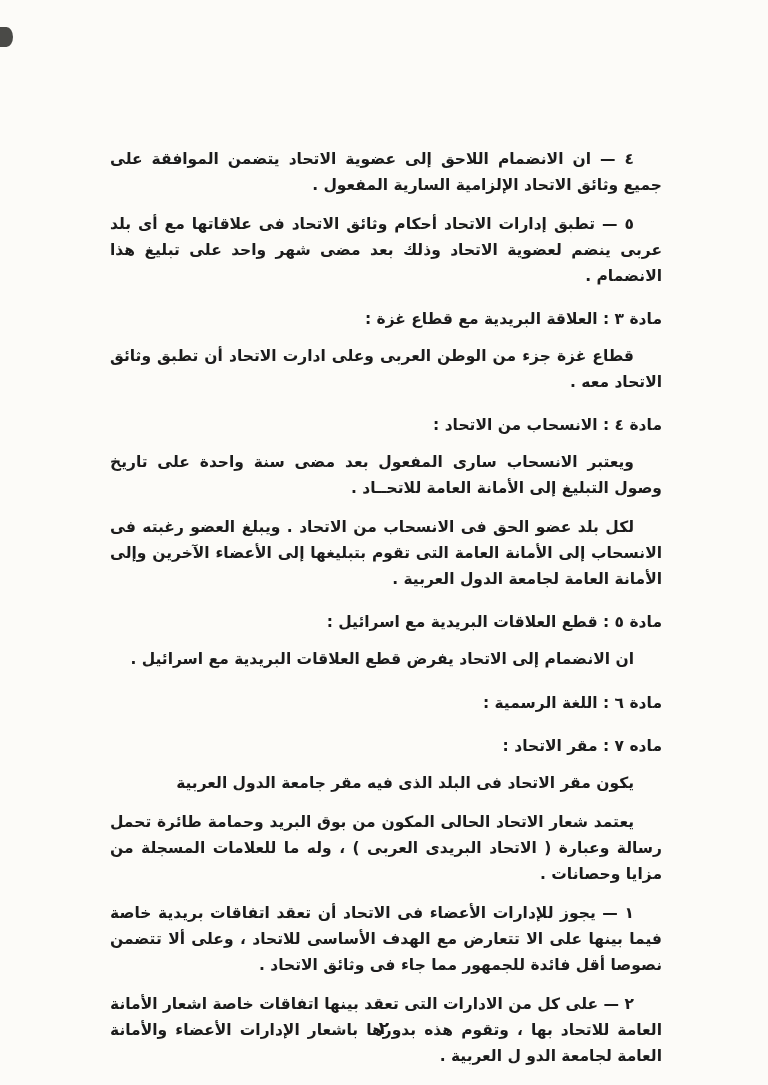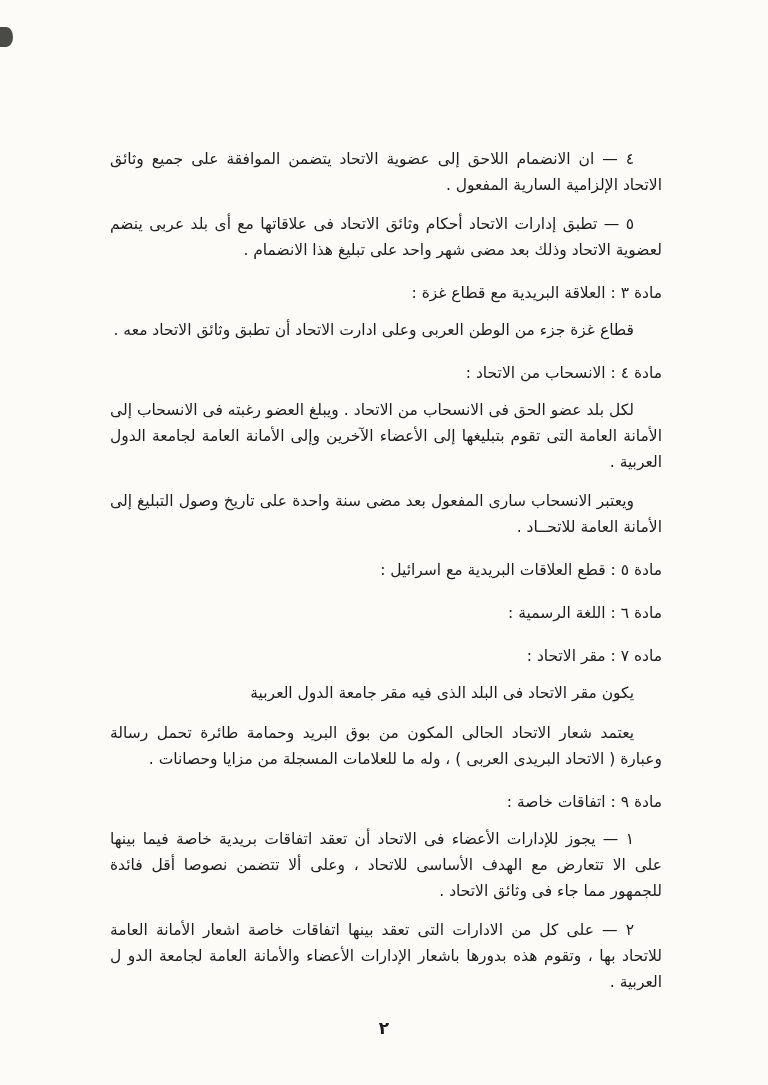--- a/index.html
+++ b/index.html
@@ -33,24 +33,24 @@
     direction: rtl;
     text-align: justify;
     font-size: 15.5px;
     line-height: 1.68;
   }
   .content p {
     margin: 0 0 13px 0;
   }
   .body-par {
     text-indent: 28px; 
-    font-weight: 400;
+    font-weight: 700;
   }
   .heading-par {
-    font-weight: 400;
+    font-weight: 700;
     text-indent: 0;
     margin-top: 17px !important;
     margin-bottom: 11px !important;
   }
   .page-number {
     position: absolute;
     top: 1018px;
     left: 0;
     right: 0;
     text-align: center;
@@ -67,32 +67,32 @@
   <div class="scan-artifact"></div>
 
   <div class="content">
     <p class="body-par">٤ — ان الانضمام اللاحق إلى عضوية الاتحاد يتضمن الموافقة على جميع وثائق الاتحاد الإلزامية السارية المفعول .</p>
     <p class="body-par">٥ — تطبق إدارات الاتحاد أحكام وثائق الاتحاد فى علاقاتها مع أى بلد عربى ينضم لعضوية الاتحاد وذلك بعد مضى شهر واحد على تبليغ هذا الانضمام .</p>
 
     <p class="heading-par">مادة ٣ : العلاقة البريدية مع قطاع غزة :</p>
     <p class="body-par">قطاع غزة جزء من الوطن العربى وعلى ادارت الاتحاد أن تطبق وثائق الاتحاد معه .</p>
 
     <p class="heading-par">مادة ٤ : الانسحاب من الاتحاد :</p>
+    <p class="body-par">ويعتبر الانسحاب سارى المفعول بعد مضى سنة واحدة على تاريخ وصول التبليغ إلى الأمانة العامة للاتحــاد .</p>
     <p class="body-par">لكل بلد عضو الحق فى الانسحاب من الاتحاد . ويبلغ العضو رغبته فى الانسحاب إلى الأمانة العامة التى تقوم بتبليغها إلى الأعضاء الآخرين وإلى الأمانة العامة لجامعة الدول العربية .</p>
-    <p class="body-par">ويعتبر الانسحاب سارى المفعول بعد مضى سنة واحدة على تاريخ وصول التبليغ إلى الأمانة العامة للاتحــاد .</p>
 
     <p class="heading-par">مادة ٥ : قطع العلاقات البريدية مع اسرائيل :</p>
+    <p class="body-par">ان الانضمام إلى الاتحاد يفرض قطع العلاقات البريدية مع اسرائيل .</p>
 
     <p class="heading-par">مادة ٦ : اللغة الرسمية :</p>
 
     <p class="heading-par">ماده ٧ : مقر الاتحاد :</p>
     <p class="body-par">يكون مقر الاتحاد فى البلد الذى فيه مقر جامعة الدول العربية</p>
 
     <p class="body-par">يعتمد شعار الاتحاد الحالى المكون من بوق البريد وحمامة طائرة تحمل رسالة وعبارة ( الاتحاد البريدى العربى ) ، وله ما للعلامات المسجلة من مزايا وحصانات .</p>
 
-    <p class="heading-par">مادة ٩ : اتفاقات خاصة :</p>
     <p class="body-par">١ — يجوز للإدارات الأعضاء فى الاتحاد أن تعقد اتفاقات بريدية خاصة فيما بينها على الا تتعارض مع الهدف الأساسى للاتحاد ، وعلى ألا تتضمن نصوصا أقل فائدة للجمهور مما جاء فى وثائق الاتحاد .</p>
     <p class="body-par">٢ — على كل من الادارات التى تعقد بينها اتفاقات خاصة اشعار الأمانة العامة للاتحاد بها ، وتقوم هذه بدورها باشعار الإدارات الأعضاء والأمانة العامة لجامعة الدو ل العربية .</p>
   </div>
 
   <div class="page-number">٢</div>
 
 </div>
 
 </body></html>

